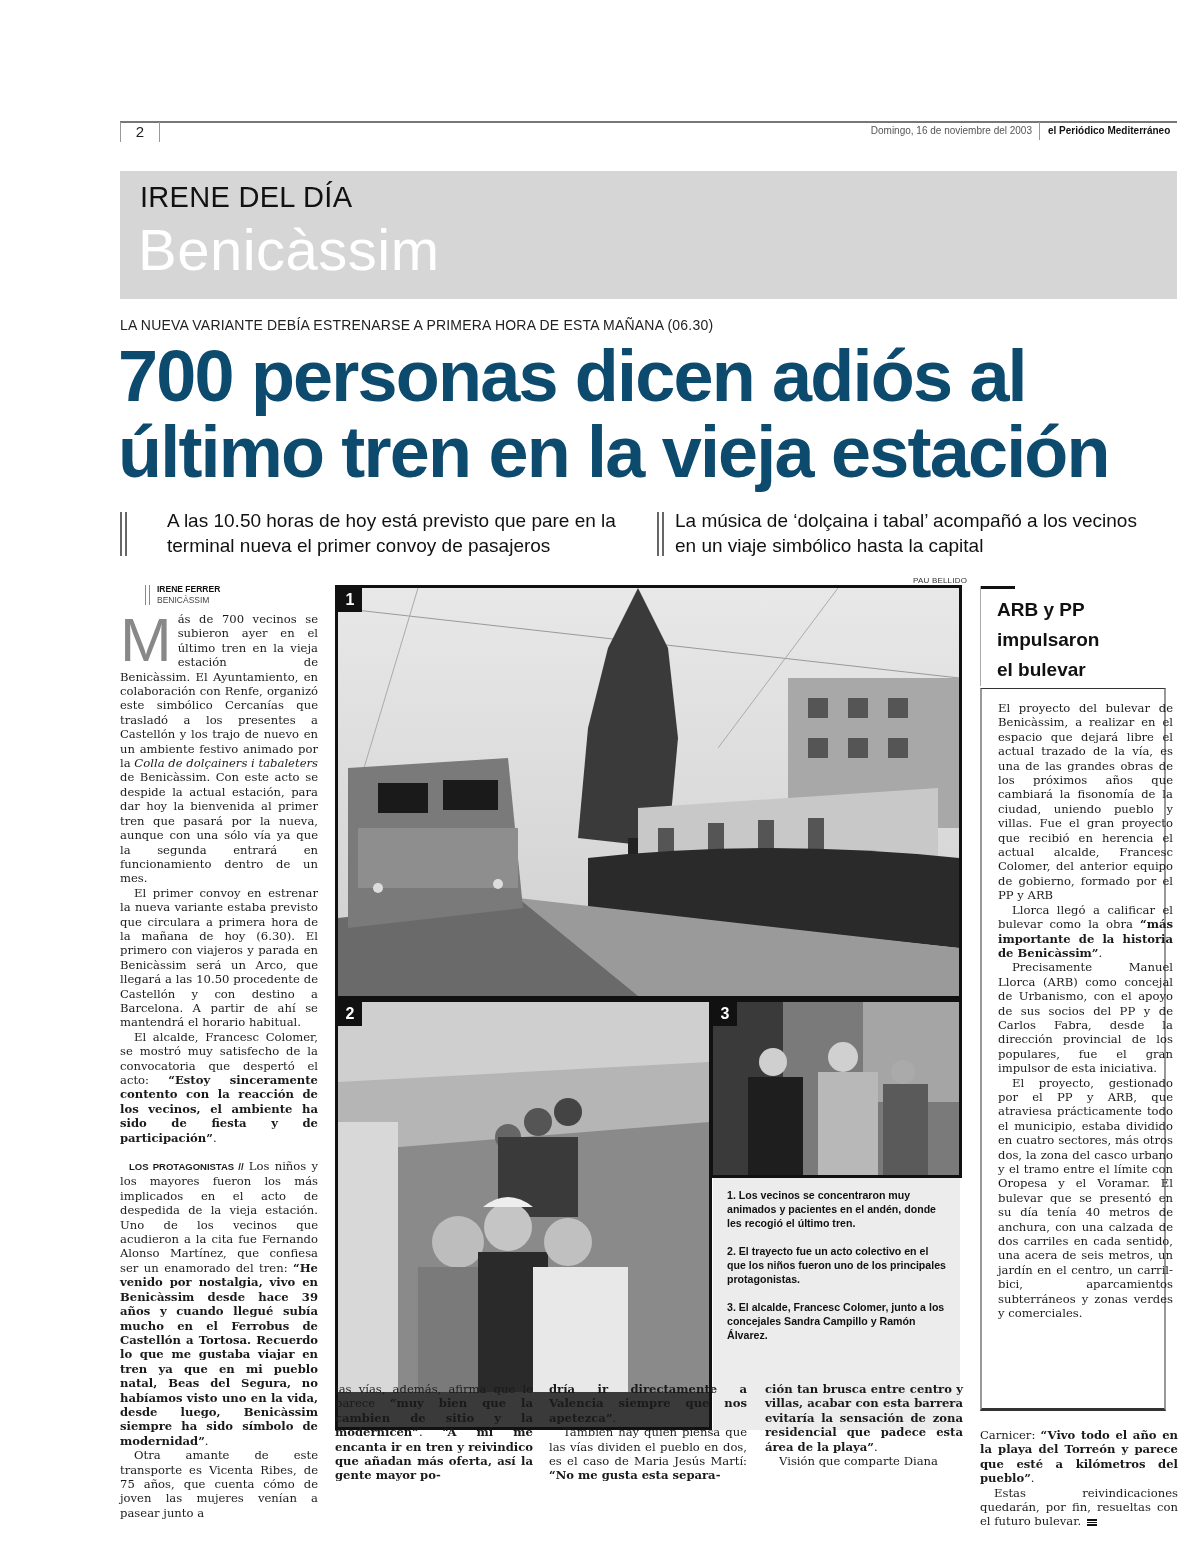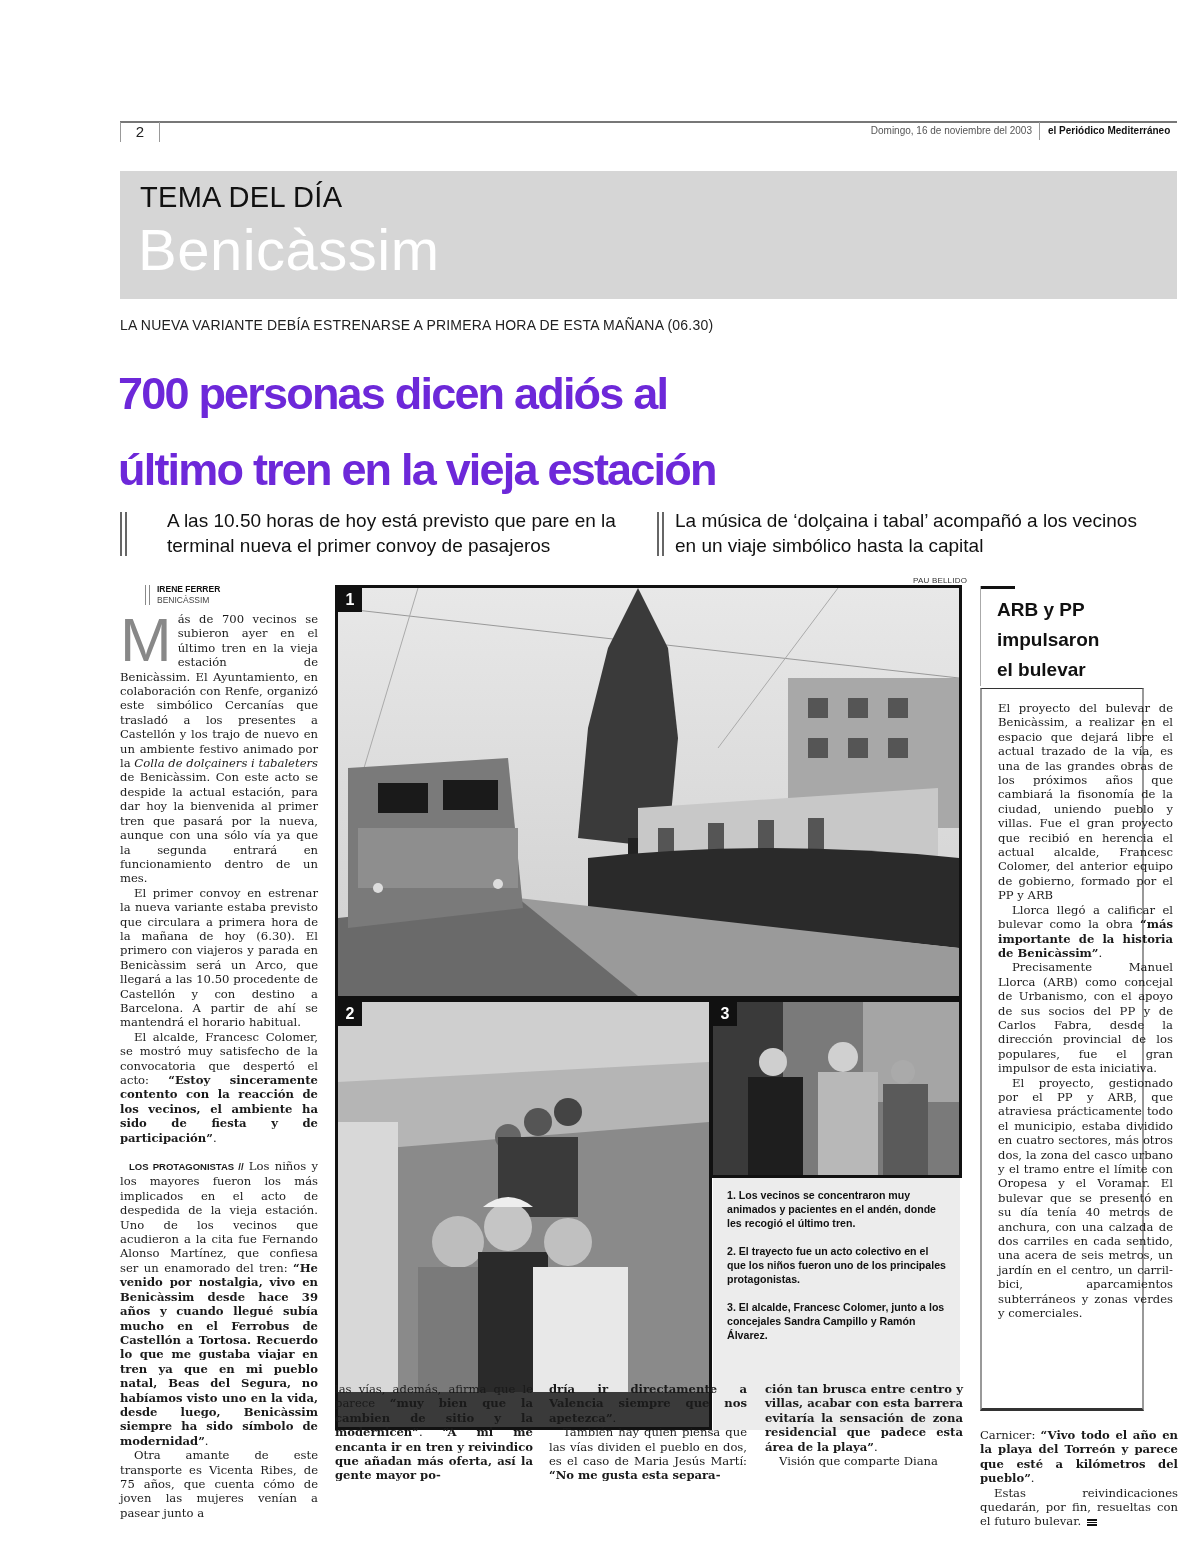--- a/index.html
+++ b/index.html
@@ -15,21 +15,21 @@
   .folio-sep { left: 1039px; top: 122px; width: 1px; height: 18px; background: #999; }
   .folio-paper { left: 1048px; top: 125px; font-family: "Liberation Sans", sans-serif; font-size: 10px; font-weight: bold; color: #111; }
 
   
   .section-band { left: 120px; top: 171px; width: 1057px; height: 128px; background: #d6d6d6; }
   .section-kicker { left: 140px; top: 181px; font-family: "Liberation Sans", sans-serif; font-size: 29px; color: #111; letter-spacing: 0.3px; }
   .section-name { left: 138px; top: 216px; font-family: "Liberation Sans", sans-serif; font-size: 58px; color: #ffffff; font-weight: normal; letter-spacing: 0.5px; }
 
   
   .pretitle { left: 120px; top: 317px; font-family: "Liberation Sans", sans-serif; font-size: 14px; color: #222; letter-spacing: 0.2px; }
-  .headline { left: 118px; top: 356px; width: 1080px; font-family: "Liberation Sans", sans-serif; font-weight: bold; font-size: 45px; line-height: 76px; letter-spacing: -1.8px; color: #6d28d9; transform: scaleX(1.0); }
+  .headline { left: 118px; top: 338px; width: 1080px; font-family: "Liberation Sans", sans-serif; font-weight: bold; font-size: 72px; line-height: 76px; letter-spacing: -1.8px; color: #0c4a6e; transform: scaleX(1.0); }
 
   .subhead { top: 508px; width: 500px; font-family: "Liberation Sans", sans-serif; font-size: 19px; line-height: 25px; color: #111; padding-left: 18px; }
   .subhead::before { content: ""; position: absolute; left: 0; top: 4px; width: 2px; height: 44px; background: #666; }
   .subhead::after { content: ""; position: absolute; left: 5px; top: 4px; width: 2px; height: 44px; background: #666; }
   .subhead.left { left: 120px; padding-left: 47px; }
   .subhead.right { left: 657px; width: 480px; }
 
   
   .col { font-size: 11.6px; line-height: 14.4px; text-align: justify; color: #1a1a1a; }
   .col p { text-indent: 0; }
@@ -60,40 +60,40 @@
 
   
   .col2 { left: 335px; top: 1382px; width: 198px; }
   .col3 { left: 549px; top: 1382px; width: 198px; }
   .col4 { left: 765px; top: 1382px; width: 198px; }
 
   
   .sidebar-topline { left: 980px; top: 586px; width: 35px; height: 3px; background: #111; }
   .sidebar-vline { left: 980px; top: 586px; width: 1px; height: 100px; background: #aaa; }
   .sidebar-title { left: 997px; top: 595px; font-family: "Liberation Sans", sans-serif; font-weight: bold; font-size: 19px; line-height: 30px; color: #111; }
-  .sidebar-box { left: 980px; top: 688px; width: 164px; height: 723px; border-left: 2px solid #999; border-right: 2px solid #999; border-bottom: 3px solid #333; border-top: 1px solid #333; padding: 12px 8px 0 16px; }
+  .sidebar-box { left: 980px; top: 688px; width: 186px; height: 723px; border-left: 2px solid #999; border-right: 2px solid #999; border-bottom: 3px solid #333; border-top: 1px solid #333; padding: 12px 8px 0 16px; }
   .sidebar-box .col { width: 175px; }
   .col5 { left: 980px; top: 1428px; width: 198px; }
 
   .end-mark { display: inline-block; width: 10px; height: 7px; border-top: 2px solid #111; border-bottom: 2px solid #111; vertical-align: middle; position: relative; margin-left: 2px; }
   .end-mark::after { content: ""; position: absolute; left: 0; right: 0; top: 1px; height: 1px; background: #111; }
 
   svg { display: block; }
 </style>
 </head>
 <body>
 
 <div class="abs folio-line"></div>
 <div class="abs folio-num">2</div>
 <div class="abs folio-date">Domingo, 16 de noviembre del 2003</div>
 <div class="abs folio-sep"></div>
 <div class="abs folio-paper">el Periódico Mediterráneo</div>
 
 <div class="abs section-band"></div>
-<div class="abs section-kicker">TEMA DEL DÍA</div>
+<div class="abs section-kicker">IRENE DEL DÍA</div>
 <div class="abs section-name">Benicàssim</div>
 
 <div class="abs pretitle">LA NUEVA VARIANTE DEBÍA ESTRENARSE A PRIMERA HORA DE ESTA MAÑANA (06.30)</div>
 <div class="abs headline">
   <div>700 personas dicen adiós al</div>
   <div>último tren en la vieja estación</div>
 </div>
 <div class="abs subhead left">A las 10.50 horas de hoy está previsto que pare en la terminal nueva el primer convoy de pasajeros</div>
 <div class="abs subhead right">La música de ‘dolçaina i tabal’ acompañó a los vecinos en un viaje simbólico hasta la capital</div>
 

